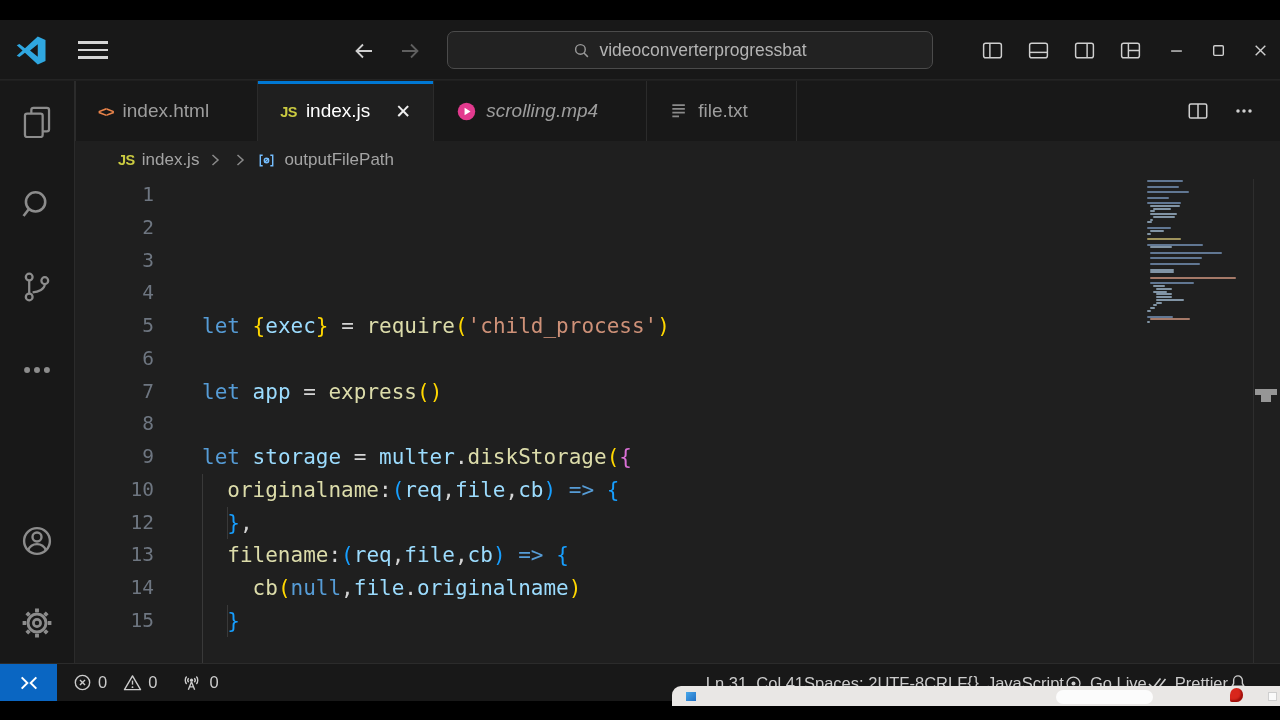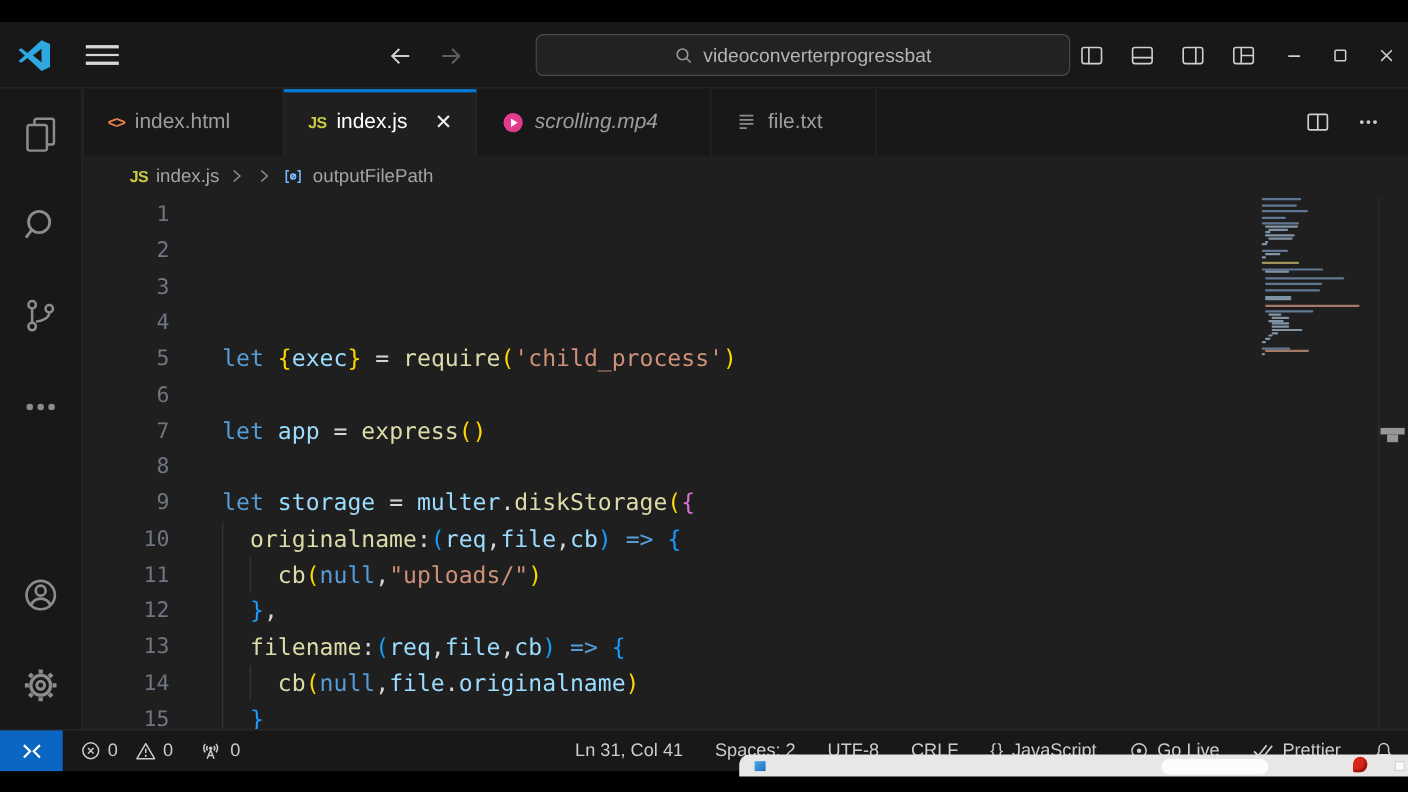--- a/index.html
+++ b/index.html
@@ -15,21 +15,21 @@
   .titlebar { position:relative; height:60px; background:#181818; border-bottom:1px solid #242424; }
   .logo { position:absolute; left:16px; top:16px; width:30px; height:29px; }
   .menu-icon { position:absolute; left:78px; top:21px; width:30px; height:18px;
     display:flex; flex-direction:column; justify-content:space-between; cursor:pointer; }
   .menu-icon i { display:block; height:2.6px; background:#d6d6d6; }
   .nav-arrow { position:absolute; top:19px; width:24px; height:24px; }
   .nav-back { left:352px; } .nav-fwd { left:398px; }
   .searchbox { position:absolute; left:447px; top:11px; width:486px; height:38px;
     background:#222222; border:1px solid #4b4b4b; border-radius:7px;
     display:flex; align-items:center; justify-content:center; gap:9px;
-    color:#b4b4b4; font-size:17.5px; cursor:text;margin-left:40px; }
+    color:#b4b4b4; font-size:17.5px; cursor:text; }
   .tb-right { position:absolute; right:0; top:0; height:60px; display:flex; align-items:center; gap:23px; padding-right:12px; }
   .tb-right .wc { margin-left:4px; }
 
   
   .main { position:absolute; top:61px; left:0; right:0; height:582px; display:flex; }
   .activitybar { width:75px; background:#181818; border-right:1px solid #2b2b2b;
     display:flex; flex-direction:column; justify-content:space-between; }
   .ab-top, .ab-bottom { display:flex; flex-direction:column; align-items:center; }
   .ab-top { padding-top:21px; gap:45px; }
   .ab-bottom { padding-bottom:21px; gap:44px; }
@@ -85,21 +85,21 @@
 
   
   .statusbar { position:absolute; left:0; right:0; bottom:0; height:38px; background:#181818;
     border-top:1px solid #2b2b2b; display:flex; align-items:center; color:#cccccc; font-size:16.5px; }
   .sb-remote { width:57px; height:100%; background:#0a66c2; display:flex; align-items:center;
     justify-content:center; cursor:pointer; flex:none; }
   .sb-item { display:flex; align-items:center; gap:7px; cursor:pointer; white-space:nowrap; }
   .sb-left { display:flex; align-items:center; gap:24px; margin-left:16px; }
   .sb-problems { display:flex; align-items:center; gap:6px; }
   .sb-problems .pad { margin-left:10px; }
-  .sb-right { margin-left:auto; display:flex; align-items:center; gap:29px; padding-right:12px; }
+  .sb-right { margin-left:auto; display:flex; align-items:flex-end; padding-right:32px; }
   .brace-ic { font-size:16px; color:#cccccc; letter-spacing:1px; }
 
   
   .taskbar { position:absolute; left:672px; right:0; top:686px; height:20px; background:#e9e7e5;
     border-top-left-radius:9px; z-index:50; }
   .tk-blue { position:absolute; left:14px; top:6px; width:10px; height:9px;
     background:linear-gradient(135deg,#49a8ea,#1f6fc4); }
   .tk-pill { position:absolute; left:384px; top:4px; width:97px; height:14px; background:#fcfcfc; border-radius:8px; }
   .tk-red { position:absolute; left:558px; top:2px; width:13px; height:14px; background:#d8261c;
     border-radius:50% 50% 50% 2px; box-shadow:inset -2px -2px 2px rgba(120,0,0,.6); }
@@ -330,24 +330,20 @@
               </div>
               <div class="line">
                 <span class="ln">9</span>
                 <span class="lc"><span class="kw">let</span><span> </span><span class="vr">storage</span><span class="op"> = </span><span class="vr">multer</span><span class="op">.</span><span class="fn">diskStorage</span><span class="b1">(</span><span class="b2">{</span></span>
               </div>
               <div class="line">
                 <span class="ln">10</span>
                 <span class="lc"><span>  </span><span class="fn">originalname</span><span class="op">:</span><span class="b3">(</span><span class="vr">req</span><span class="op">,</span><span class="vr">file</span><span class="op">,</span><span class="vr">cb</span><span class="b3">)</span><span> </span><span class="kw">=&gt;</span><span> </span><span class="b3">{</span></span>
               </div>
               <div class="line">
-                <span class="ln">11</span>
-                <span class="lc"><span>    </span><span class="fn">cb</span><span class="b1">(</span><span class="kw">null</span><span class="op">,</span><span class="st">"uploads/"</span><span class="b1">)</span></span>
-              </div>
-              <div class="line">
                 <span class="ln">12</span>
                 <span class="lc"><span>  </span><span class="b3">}</span><span class="op">,</span></span>
               </div>
               <div class="line">
                 <span class="ln">13</span>
                 <span class="lc"><span>  </span><span class="fn">filename</span><span class="op">:</span><span class="b3">(</span><span class="vr">req</span><span class="op">,</span><span class="vr">file</span><span class="op">,</span><span class="vr">cb</span><span class="b3">)</span><span> </span><span class="kw">=&gt;</span><span> </span><span class="b3">{</span></span>
               </div>
               <div class="line">
                 <span class="ln">14</span>
                 <span class="lc"><span>    </span><span class="fn">cb</span><span class="b1">(</span><span class="kw">null</span><span class="op">,</span><span class="vr">file</span><span class="op">.</span><span class="vr">originalname</span><span class="b1">)</span></span>

